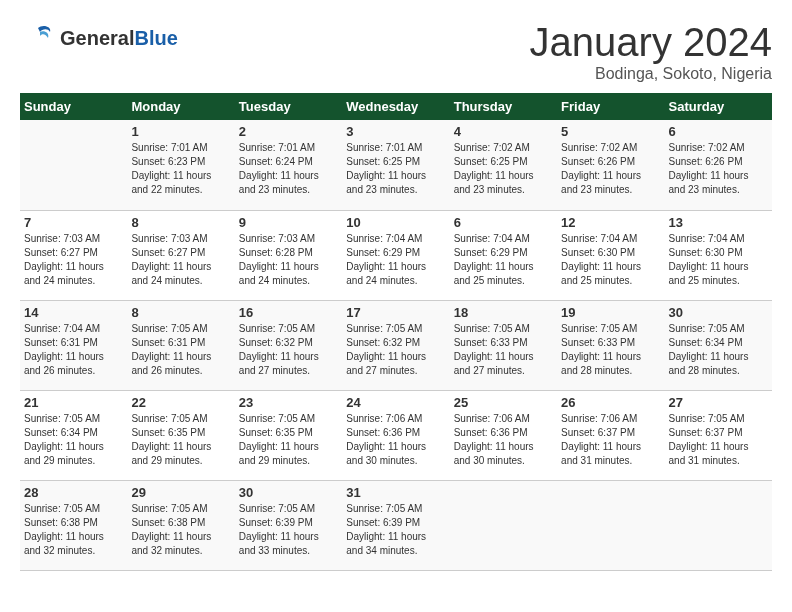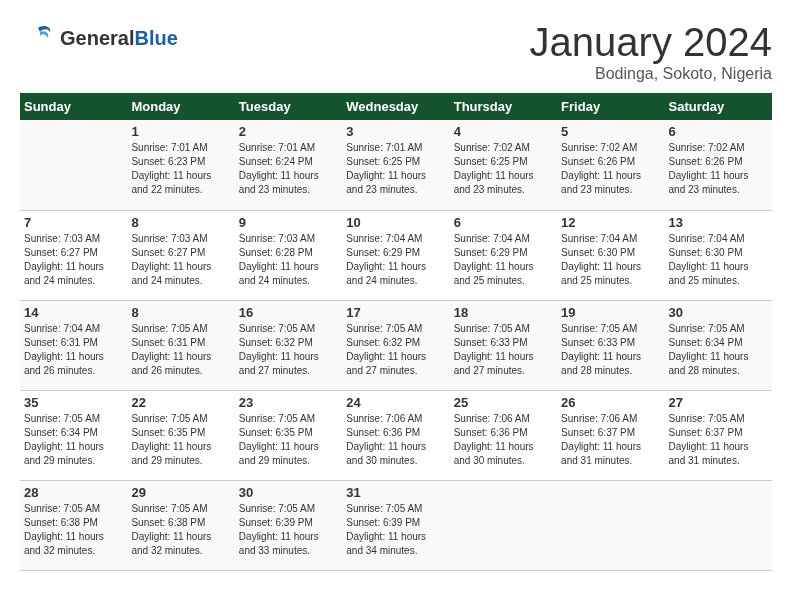--- a/index.html
+++ b/index.html
@@ -256,21 +256,21 @@
         <td>
           <span class="day-num">30</span>
           <div class="day-info" style="white-space: pre-line;">Sunrise: 7:05 AM
 Sunset: 6:34 PM
 Daylight: 11 hours
 and 28 minutes.</div>
         </td>
       </tr>
       <tr>
         <td>
-          <span class="day-num">35</span>
+          <span class="day-num">21</span>
           <div class="day-info" style="white-space: pre-line;">Sunrise: 7:05 AM
 Sunset: 6:34 PM
 Daylight: 11 hours
 and 29 minutes.</div>
         </td>
         <td>
           <span class="day-num">22</span>
           <div class="day-info" style="white-space: pre-line;">Sunrise: 7:05 AM
 Sunset: 6:35 PM
 Daylight: 11 hours

